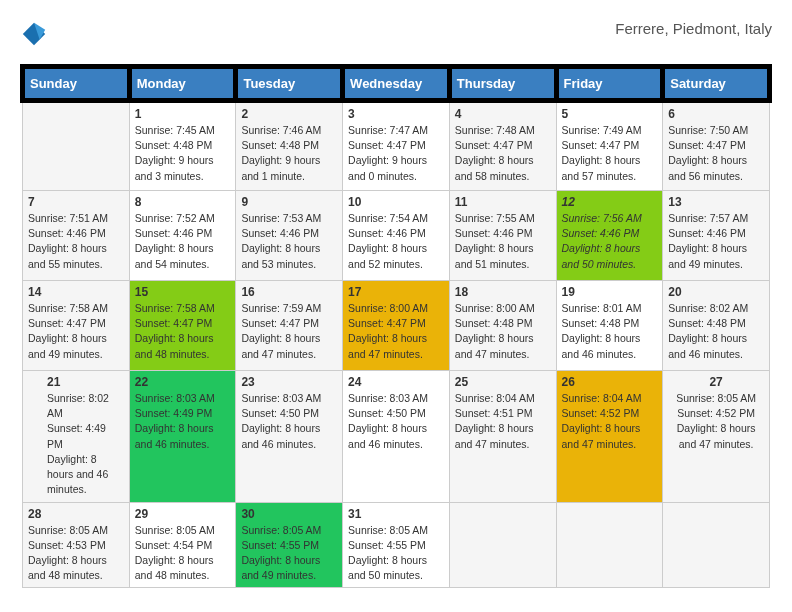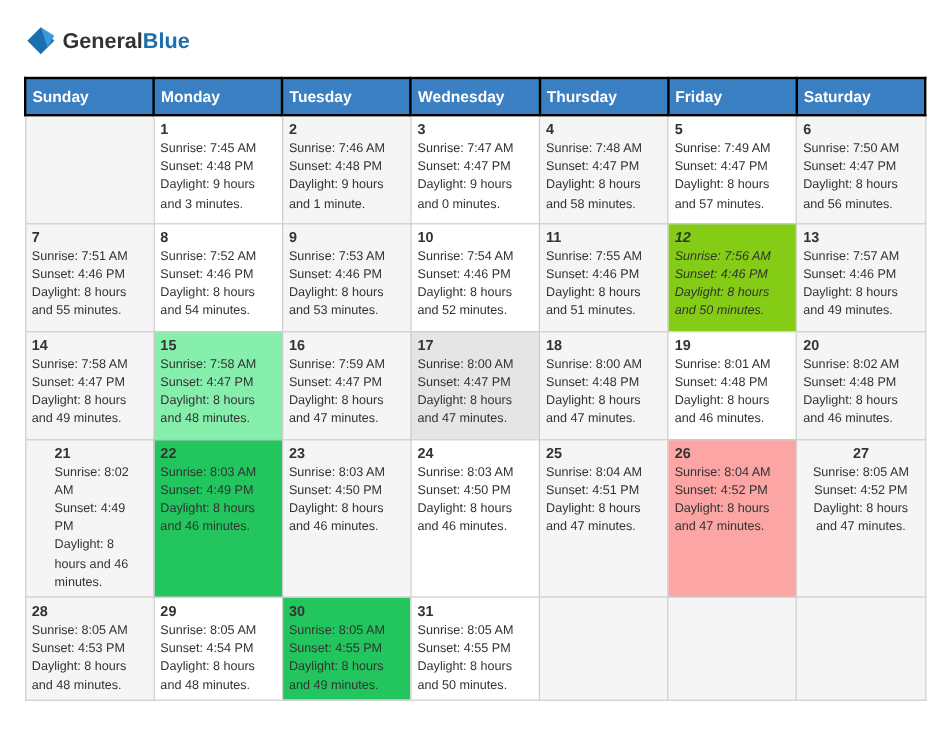--- a/index.html
+++ b/index.html
@@ -43,21 +43,21 @@
       border-collapse: collapse;
       table-layout: fixed;
     }
     th {
       background-color: #3a7fc1;
       color: #fff;
       font-size: 13px;
       font-weight: bold;
       padding: 7px 5px;
       text-align: left;
-      border: 2px solid #000000;
+      border: 5px solid #000000;
     }
     td {
       border: 1px solid #ccc;
       vertical-align: top;
       padding: 4px 5px;
       font-size: 11px;
       color: #333;
       height: 90px;
       background: #fff;
     }
@@ -89,27 +89,23 @@
   </style>
 </head>
 <body>
 
 <div class="header">
   <div class="logo">
     <svg class="logo-icon" viewBox="0 0 40 40" xmlns="http://www.w3.org/2000/svg">
       <polygon points="20,4 36,20 20,36 4,20" fill="#1a6faf"></polygon>
       <polygon points="20,4 36,14 28,28" fill="#3a9ad9"></polygon>
     </svg>
-    <div>
-      <div>
-        <span style="font-size:18px;font-weight:bold;color:#333;">General</span><span style="font-size:18px;font-weight:bold;color:#1a6faf;">Blue</span>
-      </div>
-    </div>
   </div>
   <div class="title-area">
+    <div class="location">Ferrere, Piedmont, Italy</div>
   </div>
 </div>
 
 <table>
   <thead>
     <tr>
     <th>Sunday</th>
         <th>Monday</th>
         <th>Tuesday</th>
         <th>Wednesday</th>
@@ -174,29 +170,29 @@
         <td style="background: rgb(245, 245, 245);">
           <div class="day-num">13</div>
           <div class="day-info">Sunrise: 7:57 AM<br>Sunset: 4:46 PM<br>Daylight: 8 hours and 49 minutes.</div>
         </td>
       </tr>
       <tr>
         <td style="background: rgb(245, 245, 245); margin-left: 20px;">
           <div class="day-num">14</div>
           <div class="day-info">Sunrise: 7:58 AM<br>Sunset: 4:47 PM<br>Daylight: 8 hours and 49 minutes.</div>
         </td>
-        <td style="background: #86efac;">
+        <td style="background: #84cc16;">
           <div class="day-num">15</div>
           <div class="day-info">Sunrise: 7:58 AM<br>Sunset: 4:47 PM<br>Daylight: 8 hours and 48 minutes.</div>
         </td>
         <td style="background: rgb(245, 245, 245);">
           <div class="day-num">16</div>
           <div class="day-info">Sunrise: 7:59 AM<br>Sunset: 4:47 PM<br>Daylight: 8 hours and 47 minutes.</div>
         </td>
-        <td style="background: #e5e5e5;">
+        <td style="background: #eab308;">
           <div class="day-num">17</div>
           <div class="day-info">Sunrise: 8:00 AM<br>Sunset: 4:47 PM<br>Daylight: 8 hours and 47 minutes.</div>
         </td>
         <td style="background: rgb(245, 245, 245);">
           <div class="day-num">18</div>
           <div class="day-info">Sunrise: 8:00 AM<br>Sunset: 4:48 PM<br>Daylight: 8 hours and 47 minutes.</div>
         </td>
         <td style="background: rgb(255, 255, 255);">
           <div class="day-num">19</div>
           <div class="day-info">Sunrise: 8:01 AM<br>Sunset: 4:48 PM<br>Daylight: 8 hours and 46 minutes.</div>
@@ -220,21 +216,21 @@
           <div class="day-info">Sunrise: 8:03 AM<br>Sunset: 4:50 PM<br>Daylight: 8 hours and 46 minutes.</div>
         </td>
         <td style="background: rgb(255, 255, 255);">
           <div class="day-num">24</div>
           <div class="day-info">Sunrise: 8:03 AM<br>Sunset: 4:50 PM<br>Daylight: 8 hours and 46 minutes.</div>
         </td>
         <td style="background: rgb(245, 245, 245);">
           <div class="day-num">25</div>
           <div class="day-info">Sunrise: 8:04 AM<br>Sunset: 4:51 PM<br>Daylight: 8 hours and 47 minutes.</div>
         </td>
-        <td style="background: #fca5a5;">
+        <td style="background: #eab308;">
           <div class="day-num">26</div>
           <div class="day-info">Sunrise: 8:04 AM<br>Sunset: 4:52 PM<br>Daylight: 8 hours and 47 minutes.</div>
         </td>
         <td style="background: rgb(245, 245, 245); text-align: center;">
           <div class="day-num">27</div>
           <div class="day-info">Sunrise: 8:05 AM<br>Sunset: 4:52 PM<br>Daylight: 8 hours and 47 minutes.</div>
         </td>
       </tr>
       <tr>
         <td style="background: rgb(245, 245, 245);">

